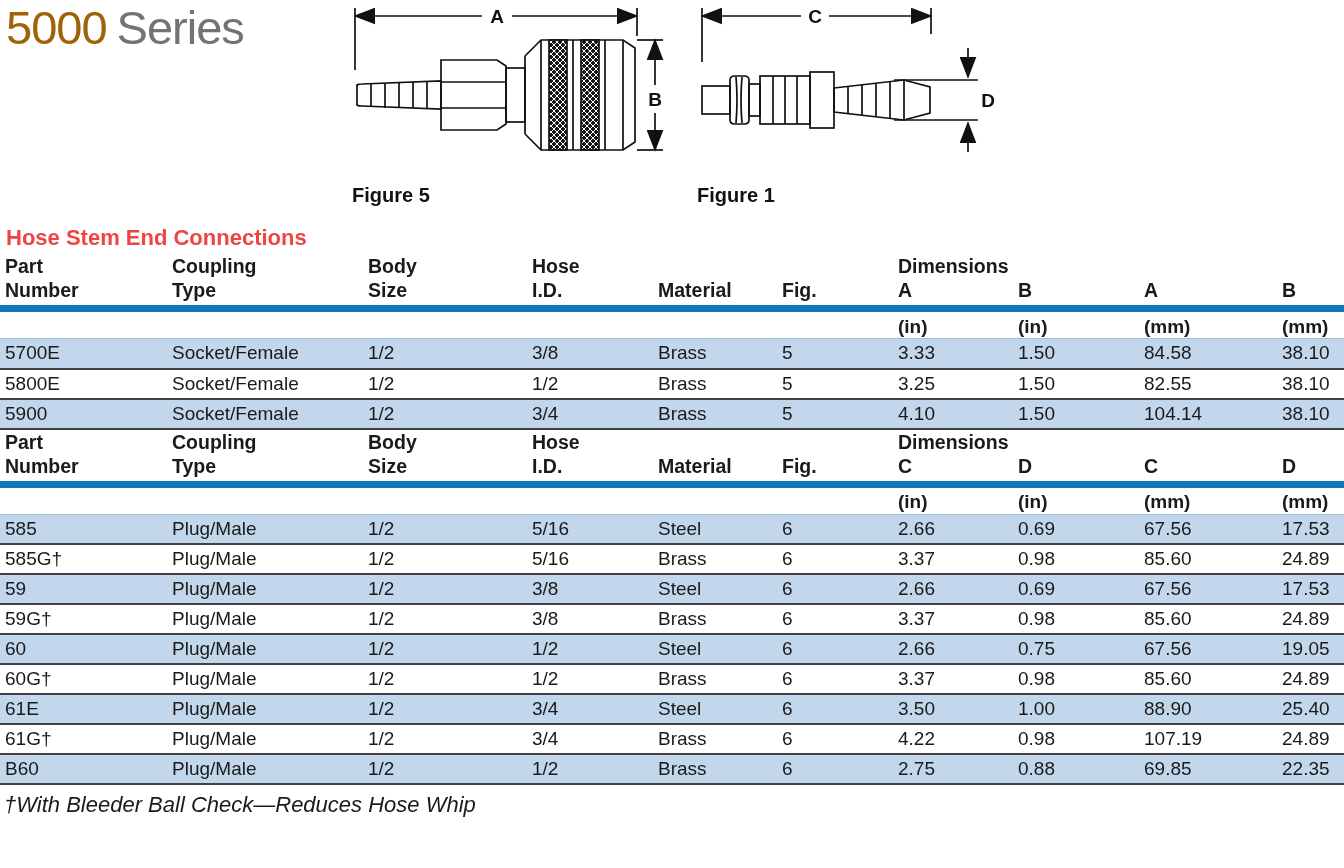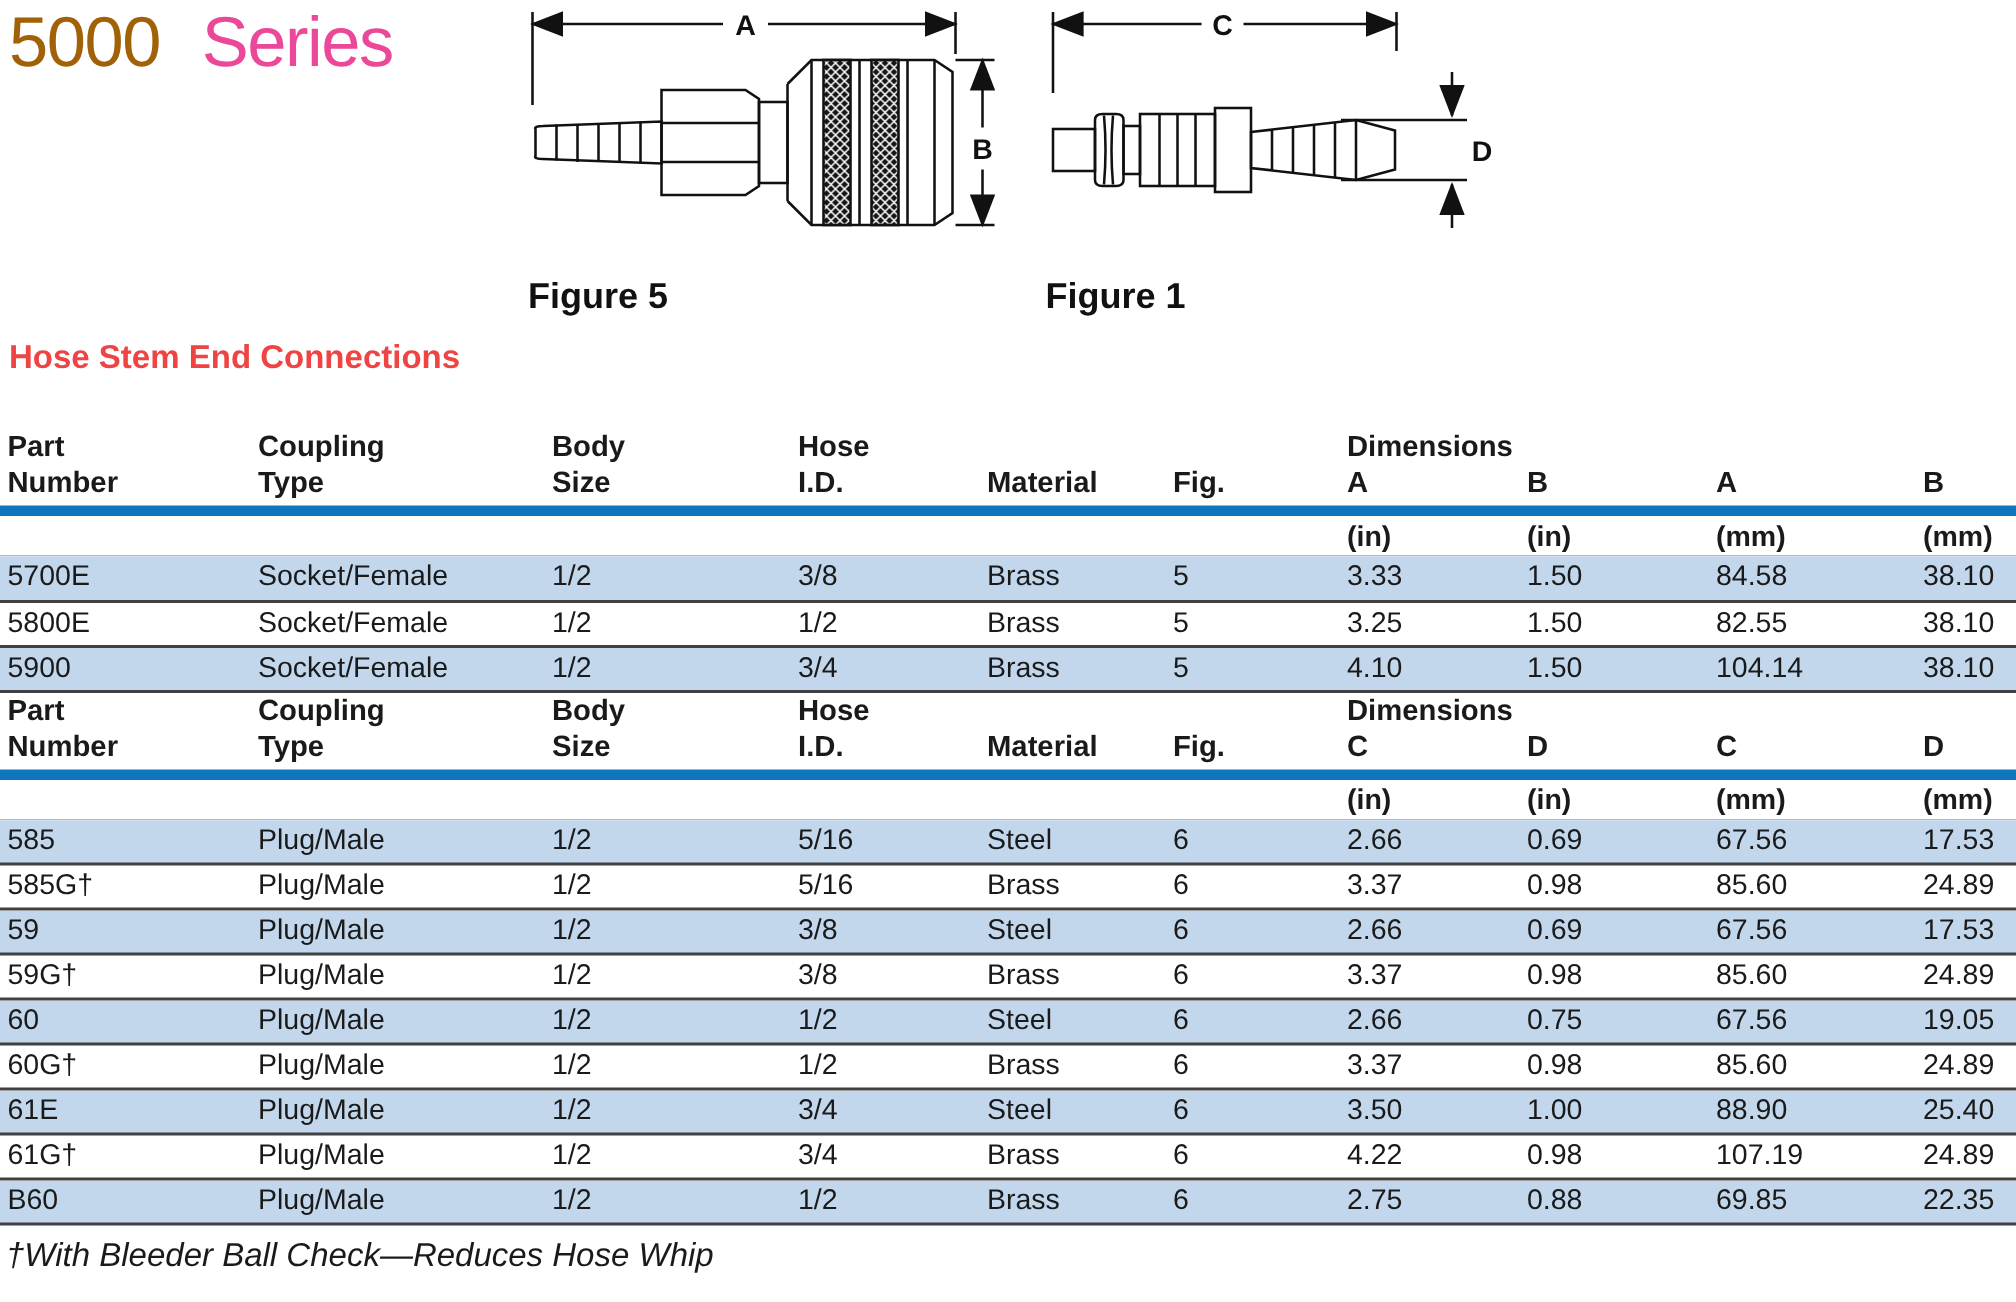--- a/index.html
+++ b/index.html
@@ -2,34 +2,34 @@
 <html><head>
 <meta charset="utf-8">
 <style>
   * { box-sizing: border-box; }
   html,body { margin:0; padding:0; background:#fff; }
   body { font-family:"Liberation Sans", sans-serif; color:#1a1a1a; }
   .page { position:relative; width:1344px; height:868px; background:#fff; overflow:hidden; }
 
   .title { position:absolute; left:6px; top:0px; font-size:47px; letter-spacing:-1px; }
   .title .t1 { color:#a16207; }
-  .title .t2 { color:#ec4899; margin-left:28px; }
+  .title .t2 { color:#737373; margin-left:10px; }
 
   .fig-wrap { position:absolute; top:0; }
   .fig5-wrap { left:335px; }
   .fig6-wrap { left:688px; }
-  .fig-label { font-weight:bold; font-size:24px; color:#111; }
+  .fig-label { font-weight:bold; font-size:20px; color:#111; }
   .fig5-label { position:absolute; left:352px; top:184px; }
   .fig6-label { position:absolute; left:697px; top:184px; }
   svg { display:block; }
   svg text { font-family:"Liberation Sans",sans-serif; font-weight:bold; font-size:19px; fill:#111; }
 
   .section-heading { position:absolute; left:6px; top:225px; font-size:22px; font-weight:bold; color:#ef4444; }
 
-  .tables { position:absolute; left:0; top:254px; width:1344px;margin-top:32px; }
+  .tables { position:absolute; left:0; top:254px; width:1344px; }
   table { border-collapse:collapse; table-layout:fixed; width:1344px; font-size:19px; }
   th, td { text-align:left; padding:0; font-weight:normal; overflow:hidden; white-space:nowrap; }
   th:first-child, td:first-child { padding-left:5px; }
   thead tr.hdr th { vertical-align:bottom; font-weight:bold; line-height:24px; padding-bottom:3px;
                     border-bottom:7px solid #0e76bd; font-size:19.5px; }
   thead tr.hdr .l1, thead tr.hdr .l2 { display:block; min-height:24px; }
   thead tr.units td { font-weight:bold; height:30px; vertical-align:middle; padding-top:3px;
                       border-bottom:1px solid #9cc0e2; }
   tbody tr { height:30px; }
   tbody td { border-bottom:2px solid #414143; vertical-align:middle; }

